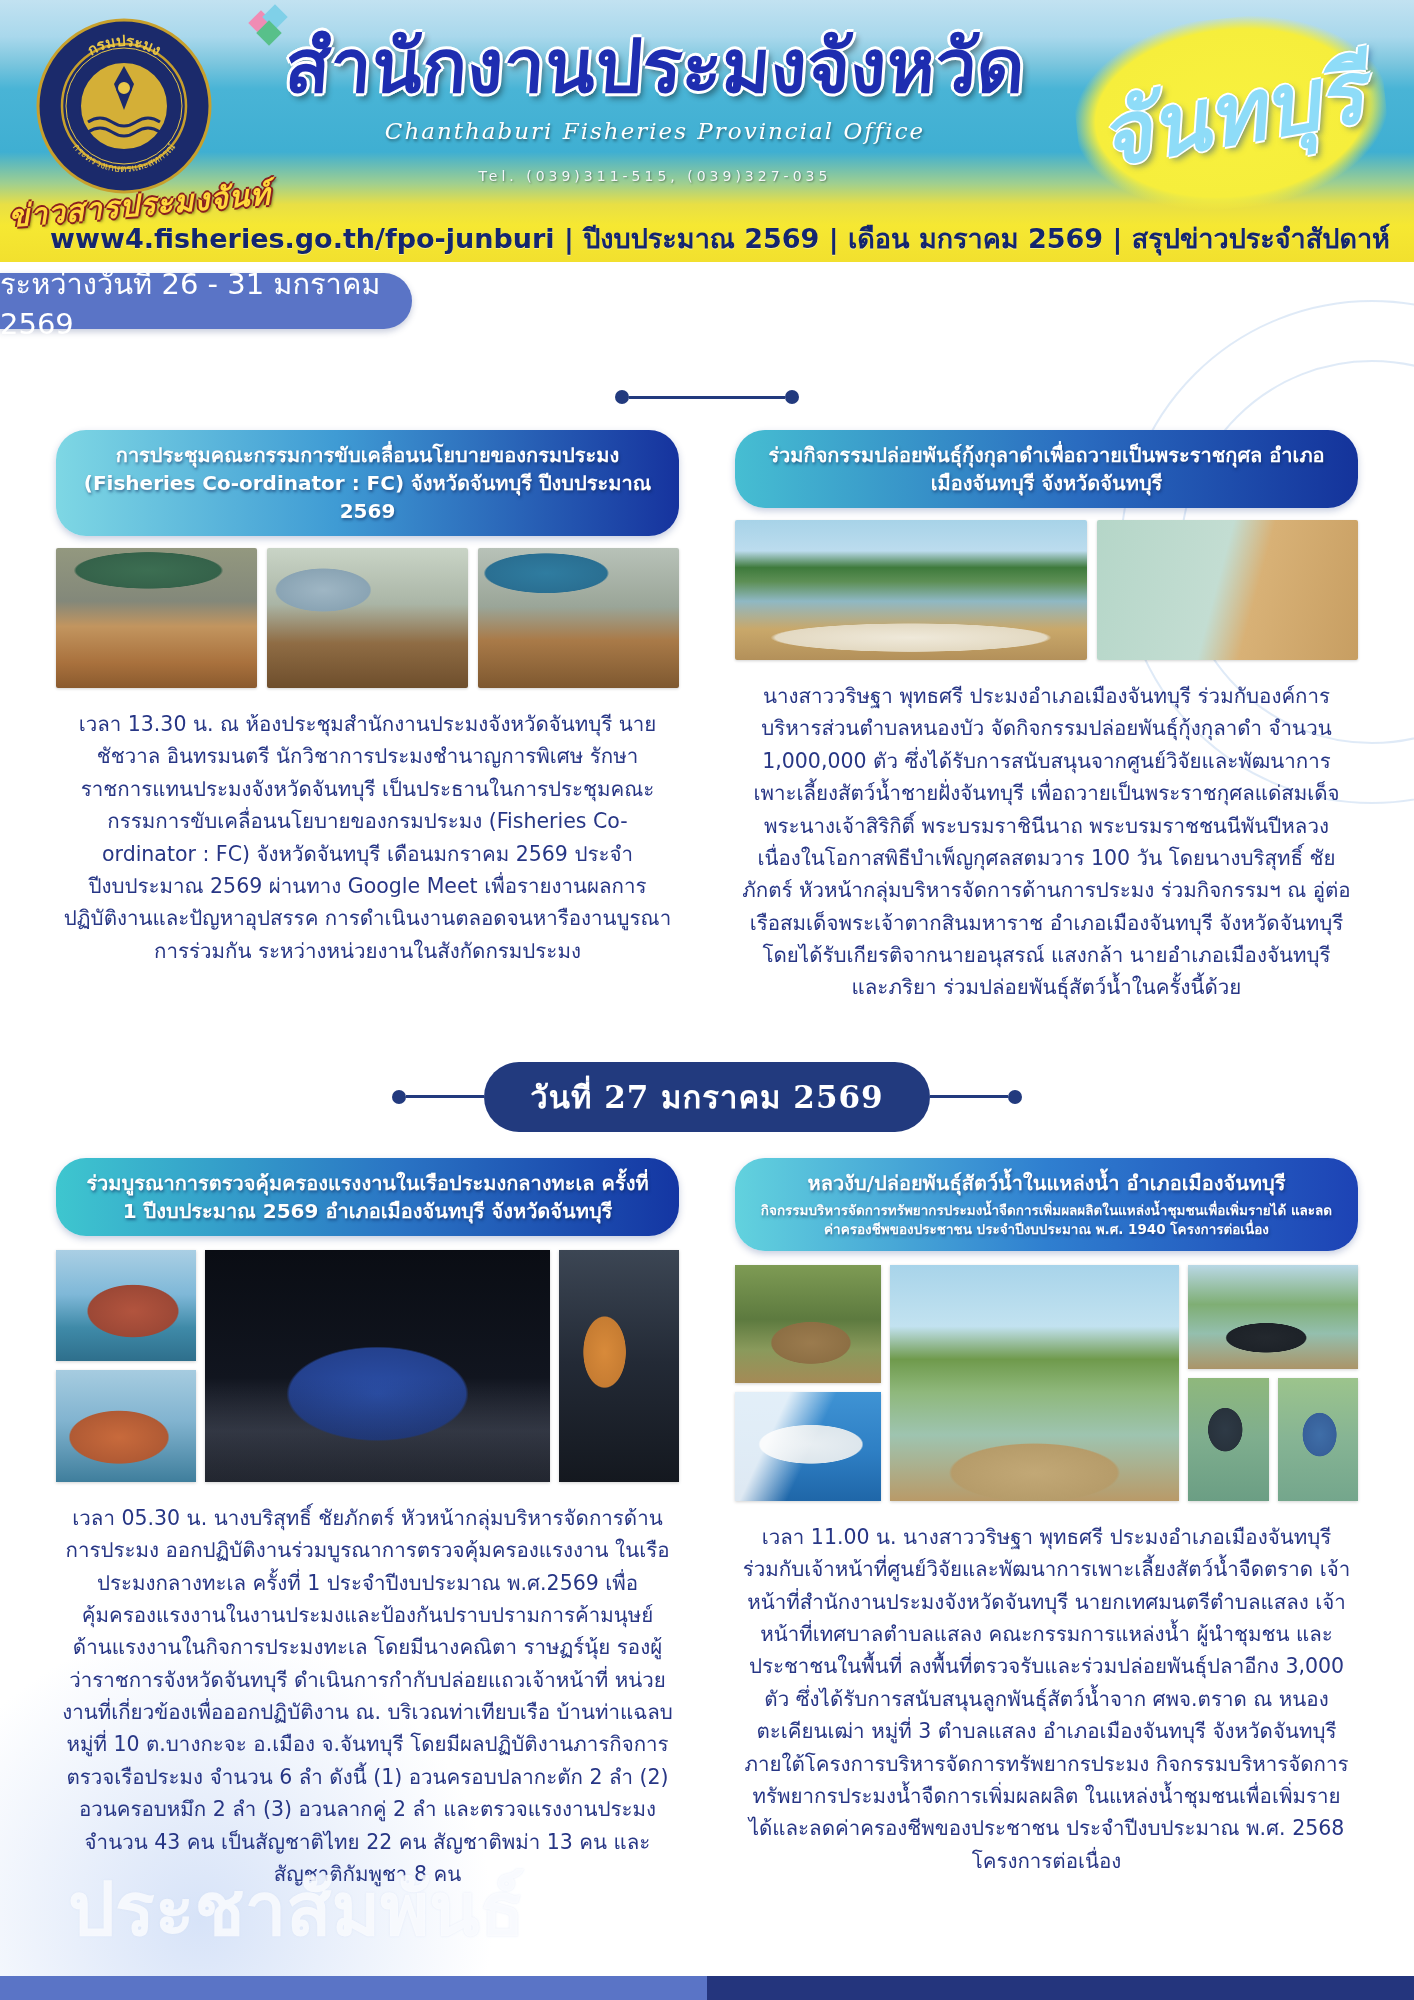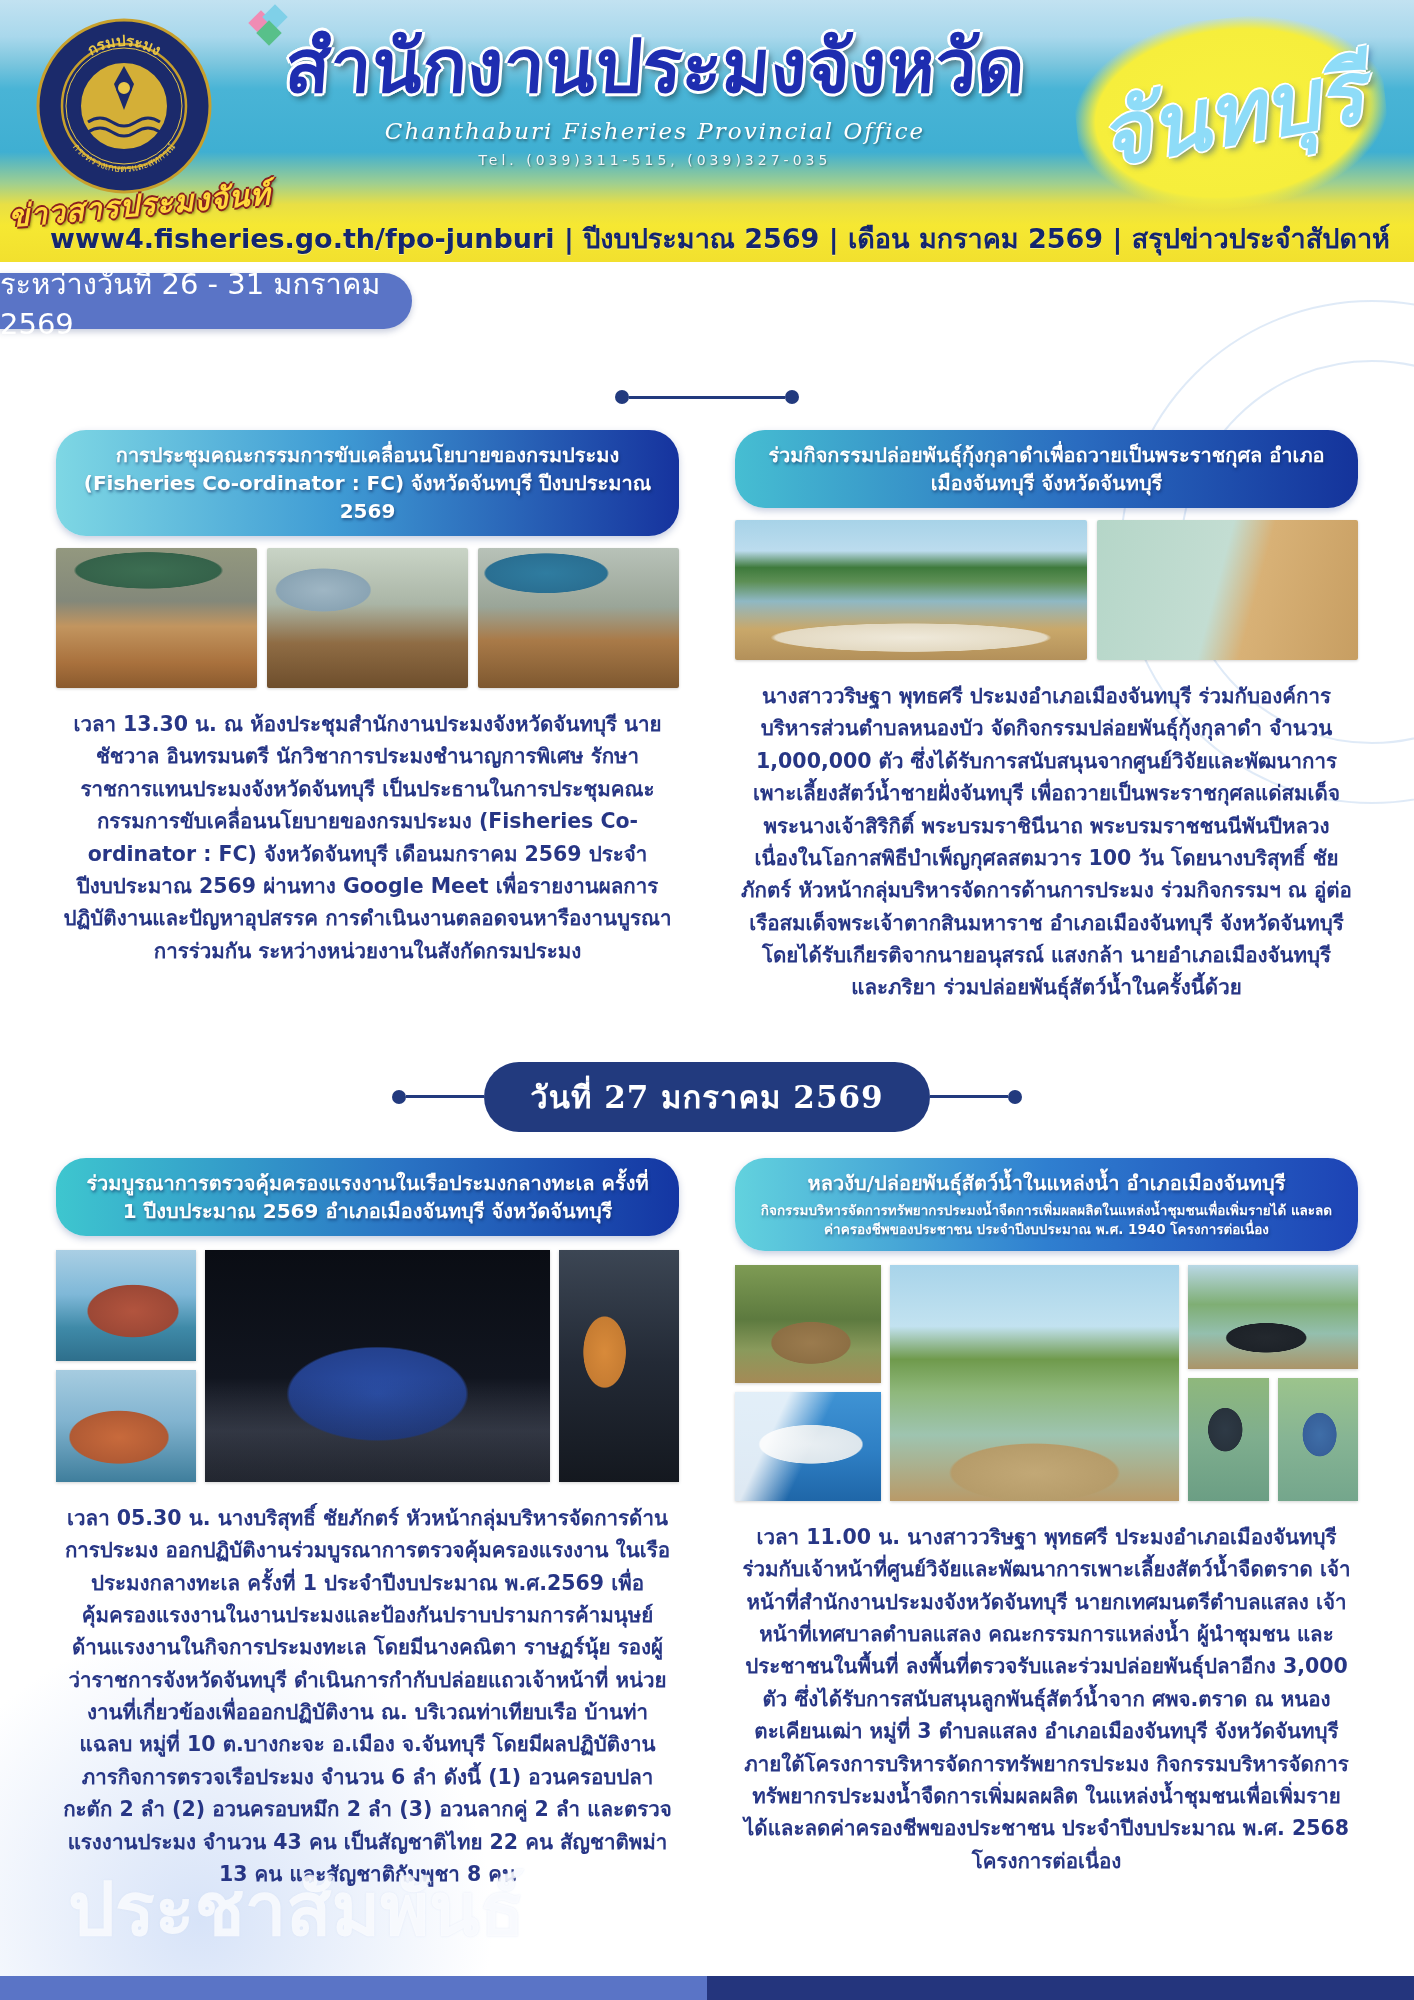--- a/index.html
+++ b/index.html
@@ -23,21 +23,21 @@
   .title-thai{
     font-size:74px;font-weight:bold;color:#1e2db0;line-height:1.05;
     text-shadow:-3px 0 #fff,3px 0 #fff,0 -3px #fff,0 3px #fff,-2px -2px #fff,2px 2px #fff,4px 5px 6px rgba(0,0,0,.45);
     transform:skewX(-4deg);
   }
   .title-eng{
     margin-top:12px;font-family:"DejaVu Serif","Liberation Serif",serif;font-style:italic;
     font-size:23px;color:#ffffff;letter-spacing:2px;text-shadow:1px 2px 3px rgba(0,0,0,.45);
   }
   .title-tel{
-    margin-top:8px;font-size:14px;color:#f3f7fa;letter-spacing:4px;text-shadow:1px 1px 2px rgba(0,0,0,.4);
+    margin-top:24px;font-size:14px;color:#f3f7fa;letter-spacing:4px;text-shadow:1px 1px 2px rgba(0,0,0,.4);
   }
   .province-badge{
     position:absolute;right:28px;top:18px;width:310px;height:190px;
     background:radial-gradient(ellipse at 50% 50%,#f8f13e 0%,#f6ee3c 62%,rgba(246,238,60,0) 72%);
     display:flex;align-items:center;justify-content:center;transform:rotate(-6deg);
   }
   .province-text{
     font-size:86px;font-weight:bold;font-style:italic;color:#8edcf8;
     text-shadow:-2px 0 #fff,2px 0 #fff,0 -2px #fff,0 2px #fff,3px 4px 6px rgba(40,80,140,.55);
     transform:rotate(-4deg);
@@ -97,21 +97,21 @@
   .photo,.cphoto{background-size:cover;box-shadow:0 1px 3px rgba(0,0,0,.18);}
   .h140{height:140px;}
   .collage3{display:grid;grid-template-columns:140px 1fr 120px;gap:9px;margin-top:14px;height:232px;}
   .collage3 .colL{display:grid;grid-template-rows:1fr 1fr;gap:9px;}
   .collage4{display:grid;grid-template-columns:146px 1fr 170px;gap:9px;margin-top:14px;height:236px;}
   .collage4 .colL{display:grid;grid-template-rows:118px 1fr;gap:9px;}
   .collage4 .colR{display:grid;grid-template-rows:104px 1fr;gap:9px;}
   .collage4 .colR .pair{display:grid;grid-template-columns:1fr 1fr;gap:9px;}
   .card-body{
     margin-top:20px;padding:0 6px;text-align:center;color:#273685;
-    font-size:20.5px;line-height:1.58;font-weight:700;
+    font-size:20.5px;line-height:1.58;font-weight:400;
   }
   
   .p-meet1{background:
     radial-gradient(ellipse 62% 22% at 46% 16%,#3c6e52 0%,#35624a 58%,rgba(0,0,0,0) 60%),
     linear-gradient(180deg,#93987f 0%,#83887a 38%,#c2955f 56%,#a9713d 82%,#8a5a2e 100%);}
   .p-meet2{background:
     radial-gradient(ellipse 40% 26% at 28% 30%,#9fb6c4 0%,#8aa4b4 58%,rgba(0,0,0,0) 60%),
     linear-gradient(180deg,#c9d4c6 0%,#aab5a6 40%,#8f6c44 68%,#6e4e2c 100%);}
   .p-meet3{background:
     radial-gradient(ellipse 52% 24% at 34% 18%,#2f7ca0 0%,#2a6f92 58%,rgba(0,0,0,0) 60%),

